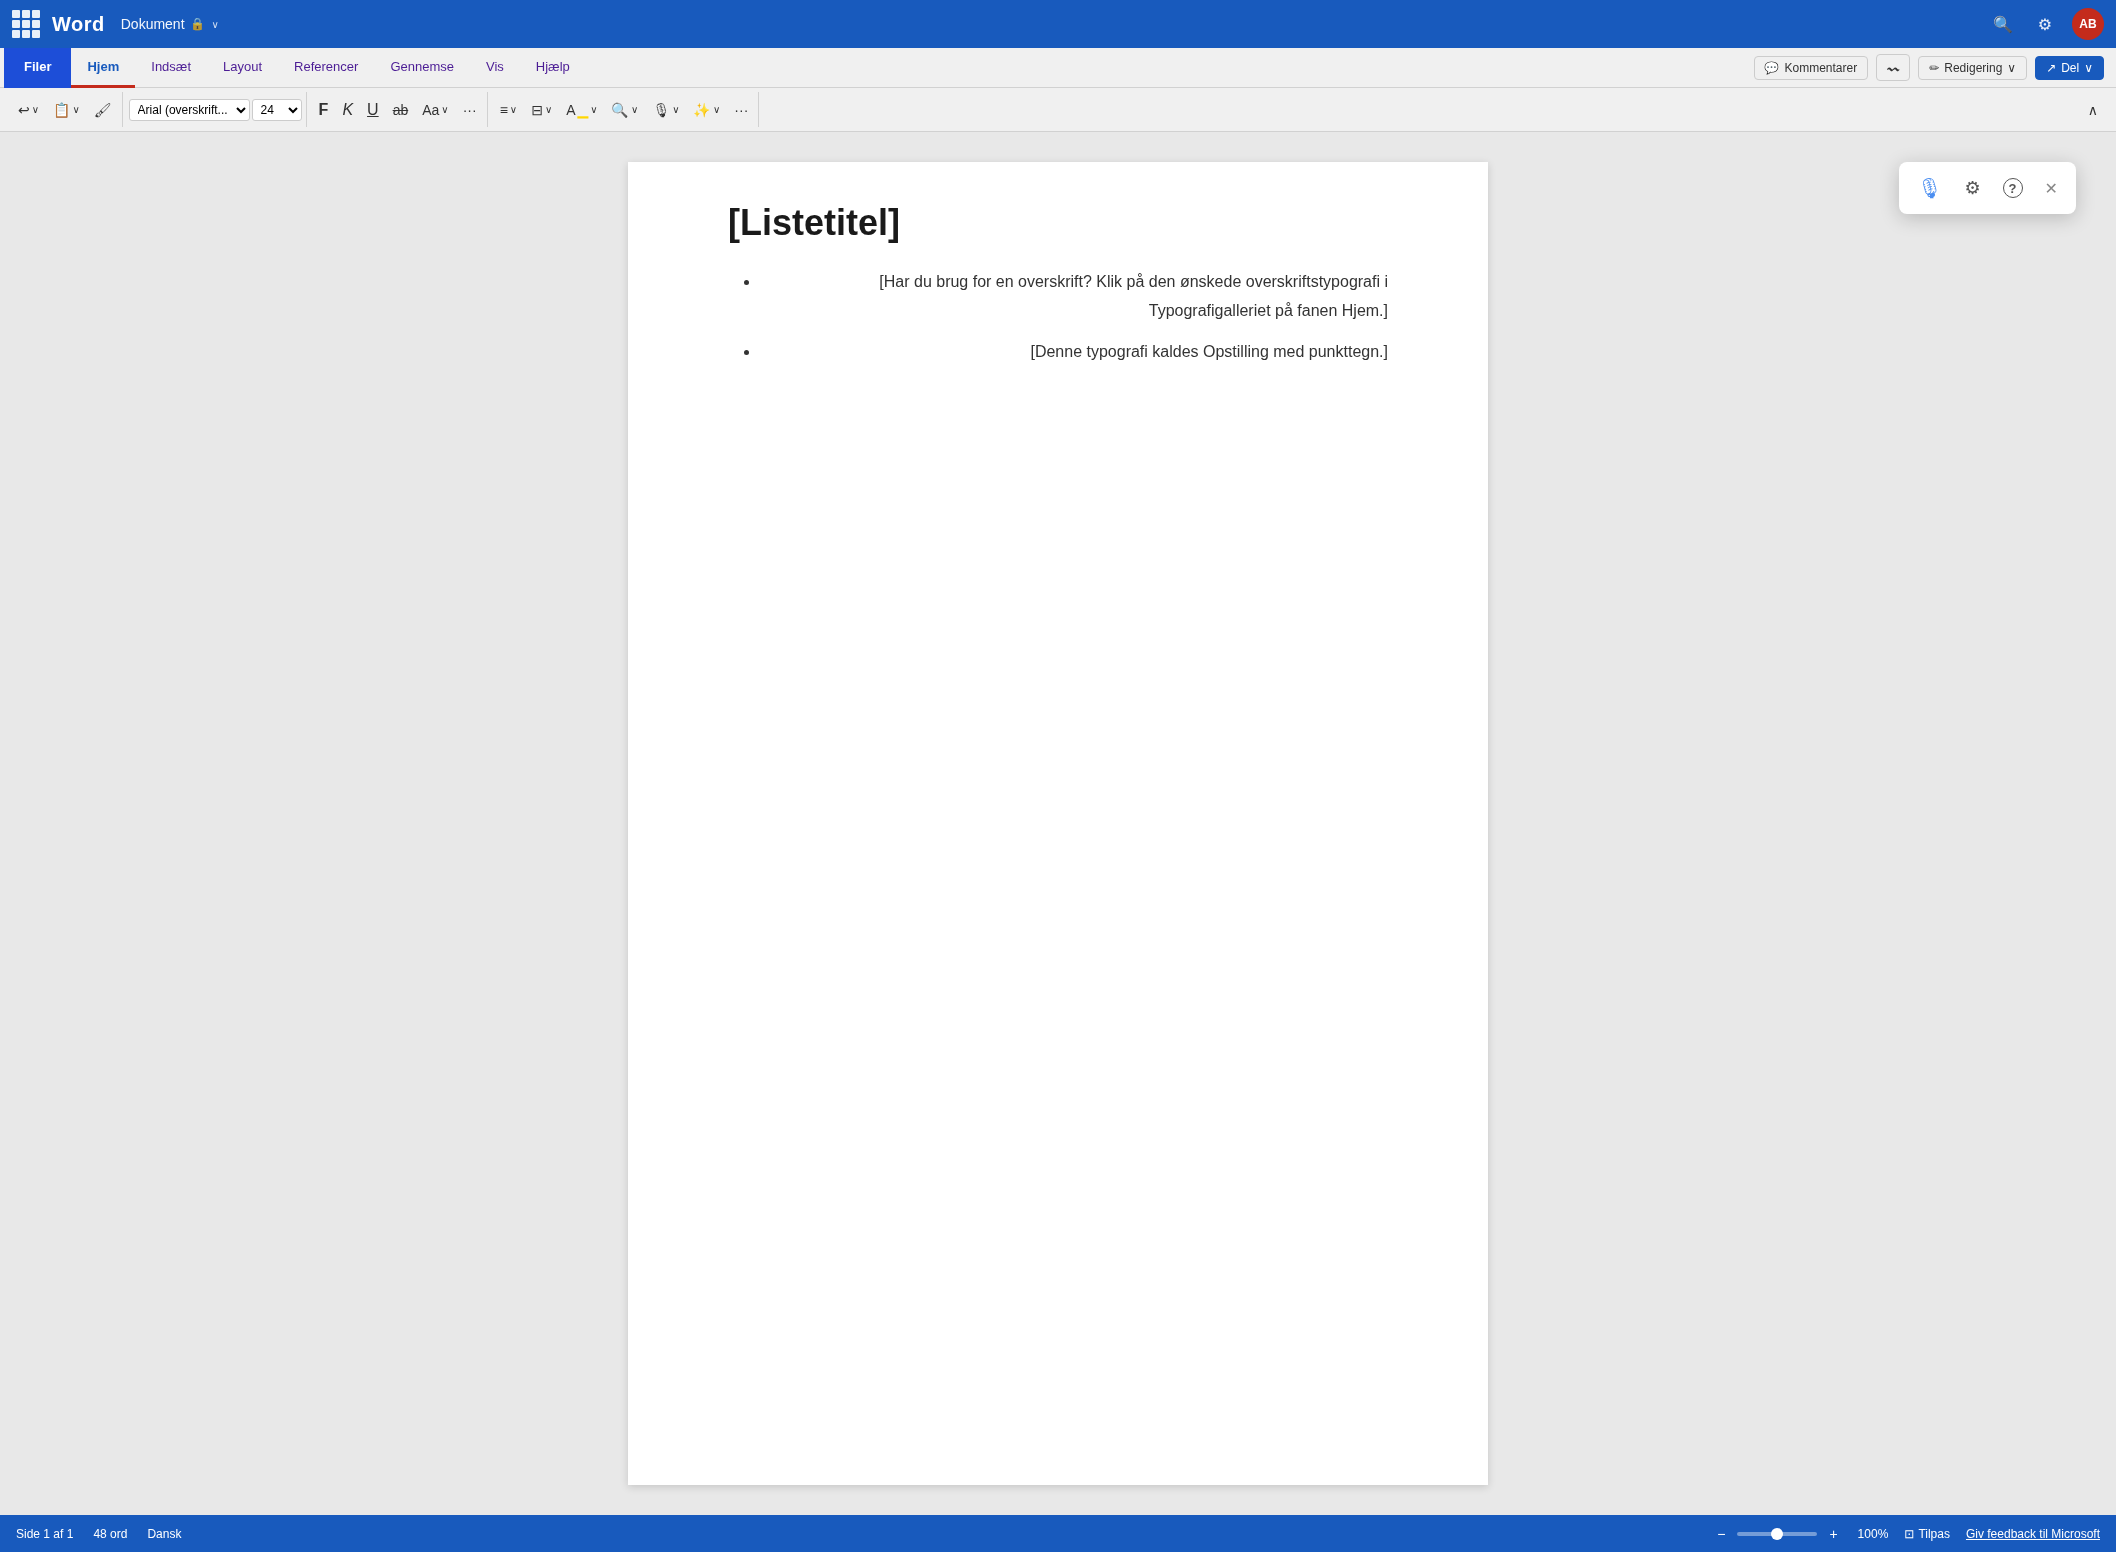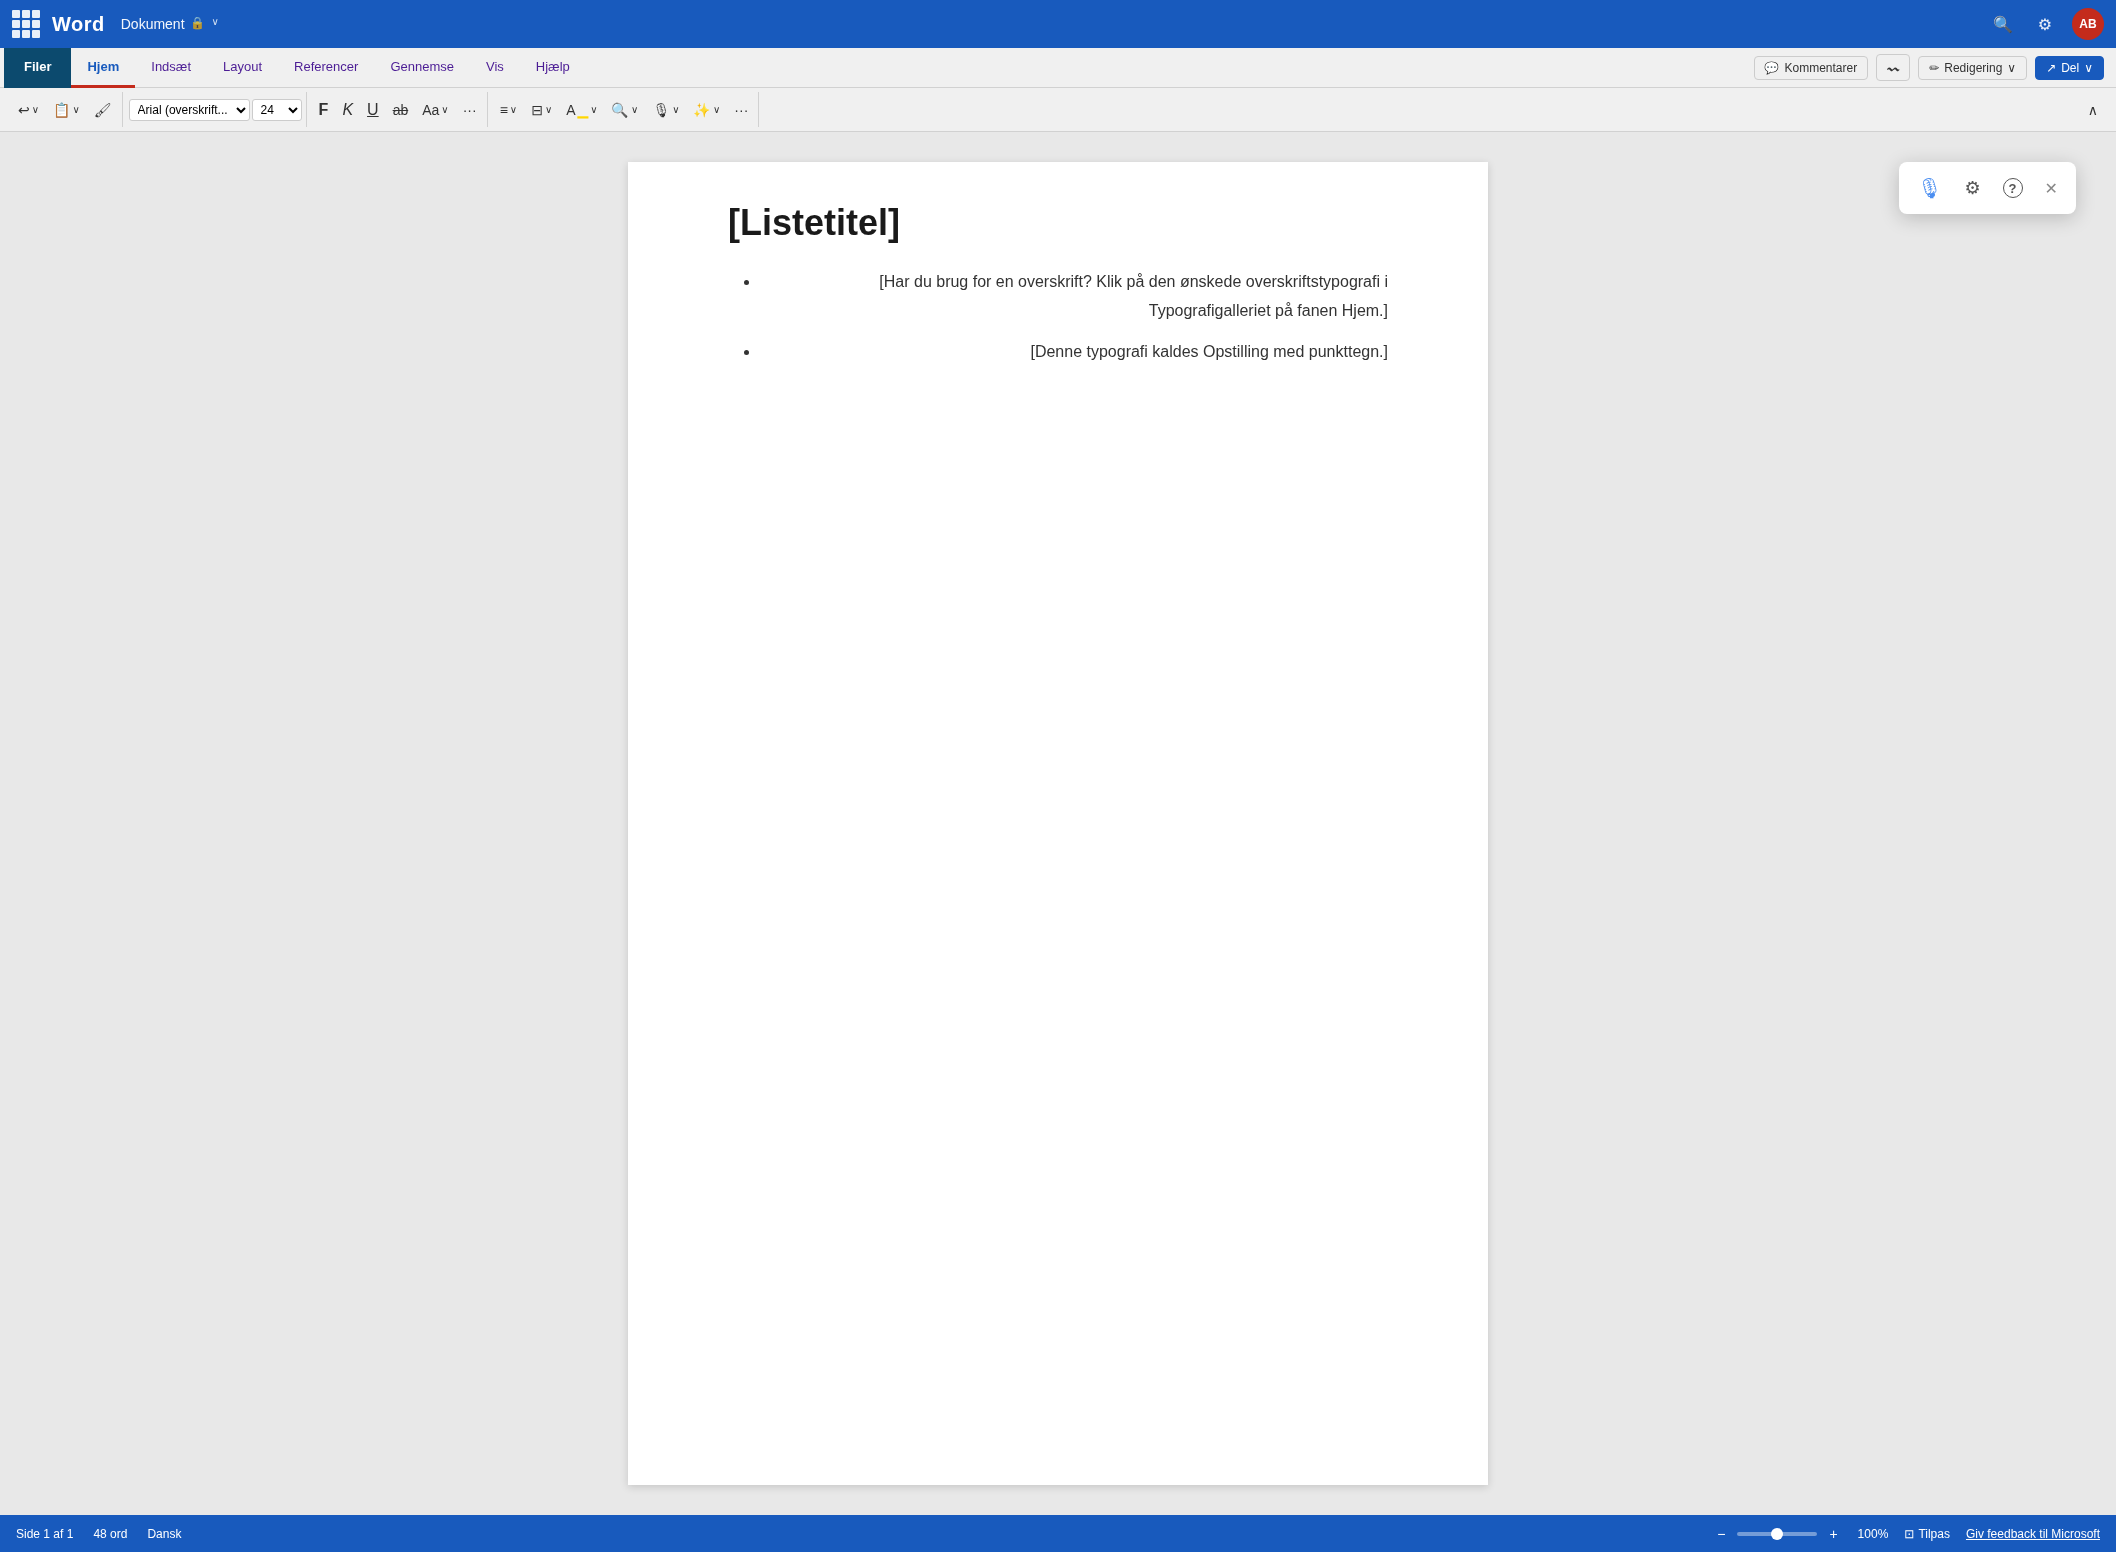--- a/index.html
+++ b/index.html
@@ -37,21 +37,21 @@
     .app-name {
       font-size: 20px;
       font-weight: 600;
       letter-spacing: 0.5px;
       margin-right: 8px;
     }
     .doc-name {
       font-size: 14px;
       opacity: 0.95;
       display: flex;
-      align-items: flex-start;
+      align-items: center;
       gap: 6px;
     }
     .doc-name .lock-icon {
       font-size: 12px;
       opacity: 0.85;
     }
     .doc-name .chevron-icon {
       font-size: 10px;
       opacity: 0.85;
     }
@@ -106,21 +106,21 @@
       background: none;
       border-bottom: 3px solid transparent;
       margin-bottom: -1px;
     }
     .ribbon-tab.active {
       color: #185abd;
       border-bottom: 3px solid #c42b1c;
       font-weight: 600;
     }
     .ribbon-tab-filer {
-      background: #0c4a6e;
+      background: #1d4ed8;
       color: white;
       padding: 0 20px;
       border-radius: 0;
       font-size: 13px;
       font-weight: 600;
     }
     .ribbon-right-actions {
       margin-left: auto;
       display: flex;
       align-items: center;

